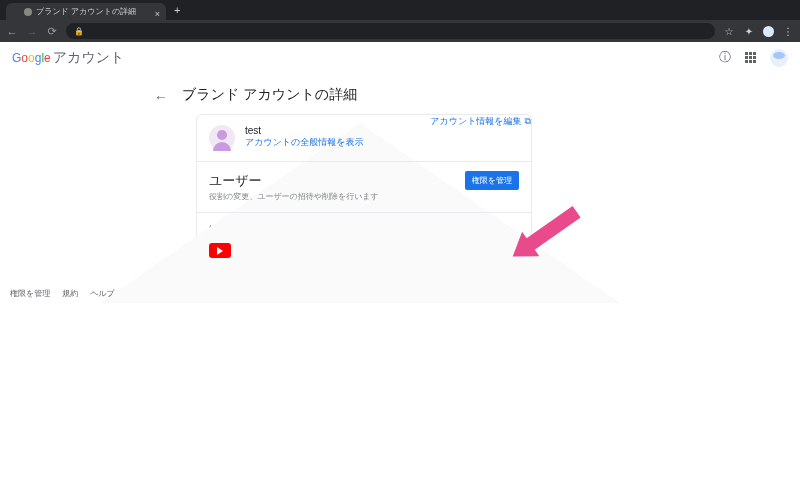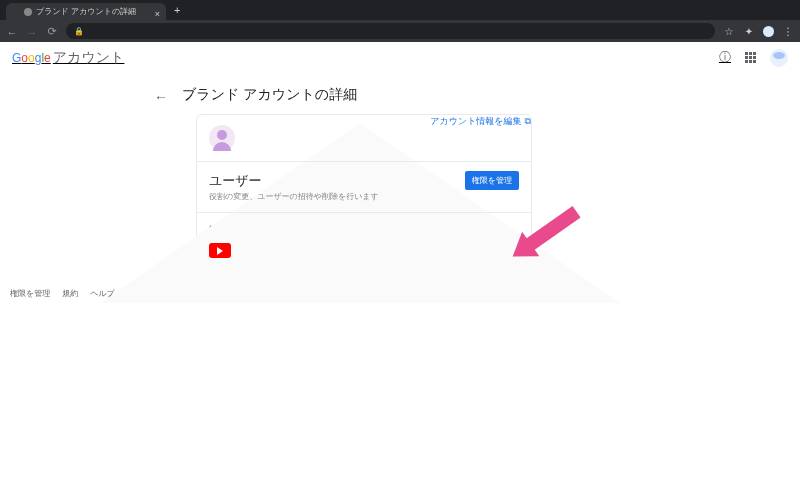--- a/index.html
+++ b/index.html
@@ -17,21 +17,21 @@
   .addrrow { background:#35363a; height:22px; display:flex; align-items:center; gap:8px; padding:0 6px;}
   .nav-icn { color:#9aa0a6; font-size:11px; width:12px; text-align:center; }
   .nav-icn.dim { color:#5f6368; }
   .urlbar { flex:1; background:#202124; border-radius:11px; height:16px; display:flex; align-items:center; padding:0 8px; gap:6px;}
   .lock { color:#9aa0a6; font-size:8px; }
   .url { color:#d0d0d0; font-size:8px; white-space:nowrap; overflow:hidden;}
   .rt-icn { color:#d0d0d0; font-size:10px; width:12px; text-align:center;}
   .rt-avatar { width:11px; height:11px; background:#dbeafe; border-radius:50%; }
 
   
-  .app-header { height:32px; border-bottom:1px solid #fff; display:flex; align-items:center; padding:0 12px; justify-content:space-between;text-decoration:underline;}
+  .app-header { height:32px; border-bottom:1px solid #fff; display:flex; align-items:center; padding:0 12px; justify-content:space-between;}
   .brand { display:flex; align-items:baseline; gap:2px; font-size:12px;}
   .g-logo span:nth-child(1){color:#4285F4;} .g-logo span:nth-child(2){color:#EA4335;}
   .g-logo span:nth-child(3){color:#FBBC05;} .g-logo span:nth-child(4){color:#4285F4;}
   .g-logo span:nth-child(5){color:#34A853;} .g-logo span:nth-child(6){color:#EA4335;}
   .brand-suffix { color:#5f6368; font-size:14px; }
   .hdr-right { display:flex; align-items:center; gap:14px;}
   .hdr-icn { color:#5f6368; font-size:12px; }
   .grid-icn { display:grid; grid-template-columns:repeat(3,3px); grid-template-rows:repeat(3,3px); gap:1px;}
   .grid-icn i { background:#5f6368; width:3px; height:3px; display:block;}
   .prof-avatar { width:18px; height:18px; border-radius:50%; background:#e8f0fe; position:relative;}
@@ -128,20 +128,24 @@
   <div class="decor"></div>
 
   <div class="title-row">
     <span class="back-arrow">←</span>
     <span class="page-title">ブランド アカウントの詳細</span>
   </div>
 
   <div class="card">
     <div class="card-sec sec1">
       <div class="avatar"></div>
+      <div class="acct-info">
+        <span class="acct-name">test</span>
+        <span class="acct-link">アカウントの全般情報を表示</span>
+      </div>
       <span class="edit-link">
         <span>アカウント情報を編集</span>
         <span class="ext-icon">⧉</span>
       </span>
     </div>
 
     <div class="card-sec sec2">
       <div class="lbl">ユーザー</div>
       <div class="desc">役割の変更、ユーザーの招待や削除を行います</div>
       <div class="mng-btn">権限を管理</div>

